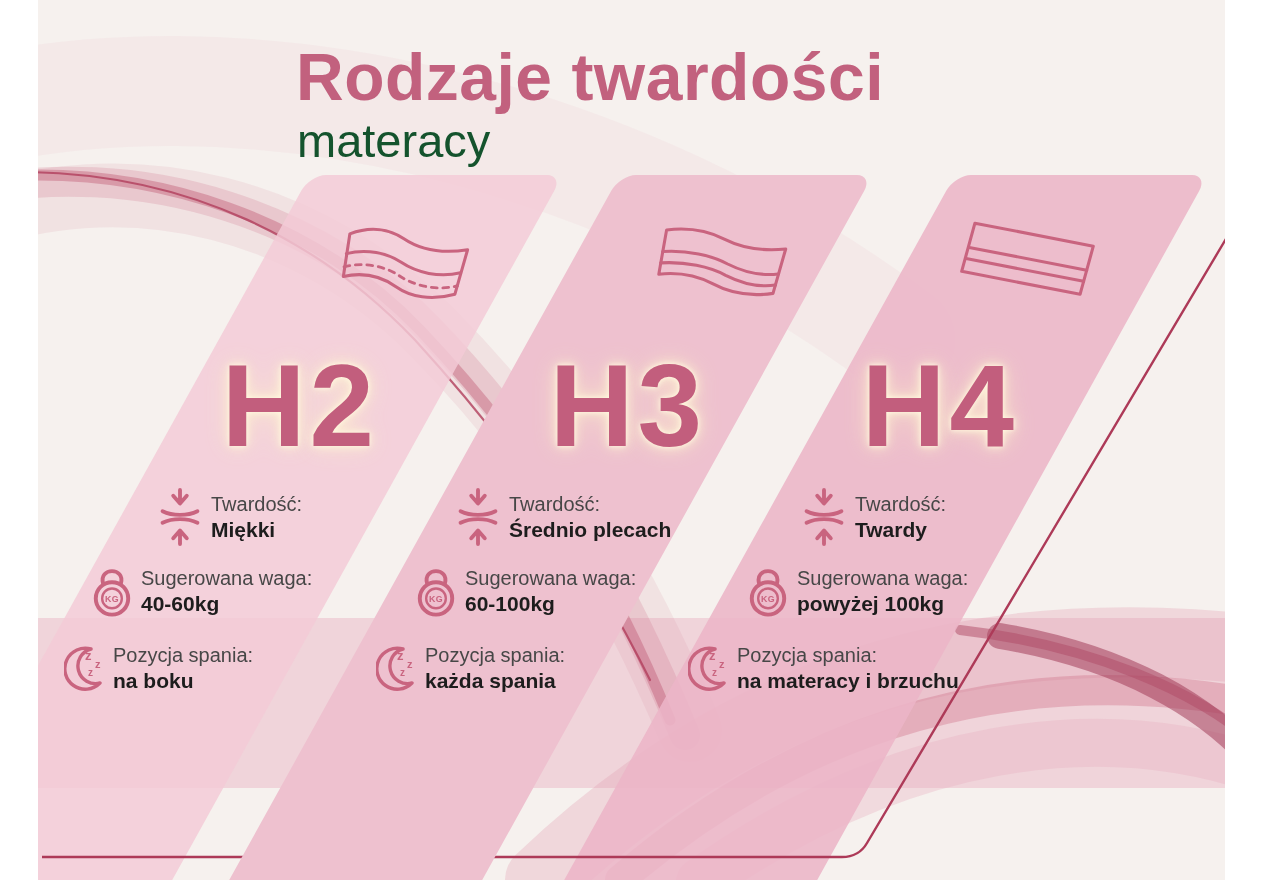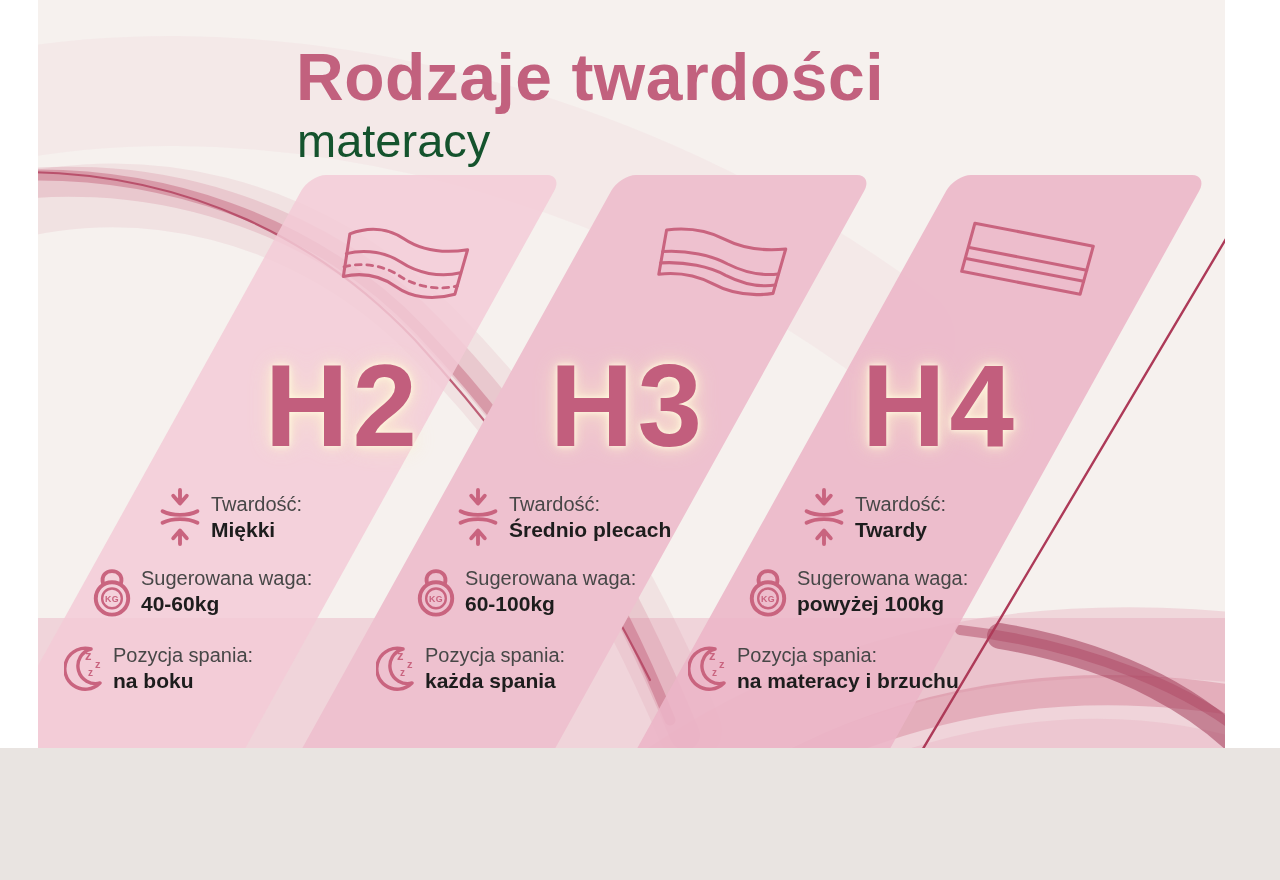--- a/index.html
+++ b/index.html
@@ -1,16 +1,16 @@
 <!DOCTYPE html>
 <html><head>
 <meta charset="utf-8">
 <style>
   html,body{margin:0;padding:0;background:#e9e4e1;font-family:"Liberation Sans",sans-serif;}
-  #canvas{position:relative;width:1280px;height:748px;margin:0 auto;overflow:hidden;
+  #canvas{position:relative;width:1280px;height:880px;margin:0 auto;overflow:hidden;
           background:#f6f1ee;}
   svg{display:block;}
   .abs{position:absolute;}
 
   
   #hband{left:0;top:618px;width:1280px;height:170px;background:rgba(231,166,186,0.38);z-index:1;}
   #decor{left:0;top:0;z-index:2;}
   .band{top:175px;height:722px;width:253px;transform:skewX(-29deg);transform-origin:0 0;
         border-radius:16px;}
   #band-h2{left:310px;background:rgba(243,202,214,0.84);z-index:3;}
@@ -77,21 +77,21 @@
     <div id="title-sub">materacy</div>
   </div>
 
   <svg class="abs mattress" style="left:338px;top:218px;transform:rotate(10deg);" width="134" height="90" viewBox="0 0 140 92">
     <g class="icon-pink" stroke-width="3.2">
       <path d="M8 26 C 28 14 48 14 64 21 C 82 29 106 30 132 21 L 127 69 C 104 80 82 80 65 72 C 46 63 26 64 9 71 Z"></path>
       <path d="M8 47 C 28 38 50 39 66 46 C 84 54 108 55 129 46"></path>
       <path d="M8 61 C 28 52 50 53 66 60 C 84 68 108 69 128 60" stroke-width="3" stroke-dasharray="6 6"></path>
     </g>
   </svg>
-  <div class="abs big-label" style="left:300px;top:406px;margin-left:43px;">H2</div>
+  <div class="abs big-label" style="left:300px;top:406px;">H2</div>
 
   <div class="abs row" style="left:158px;top:487px;">
     <svg width="44" height="60" viewBox="0 0 44 62">
       <g class="icon-pink" stroke-width="4">
         <path d="M22 3 V14 M15 9 L22 17 L29 9"></path>
         <path d="M4 25 C 14 30 30 30 40 25"></path>
         <path d="M4 37 C 14 32 30 32 40 37"></path>
         <path d="M22 59 V48 M15 53 L22 45 L29 53"></path>
       </g>
     </svg>

